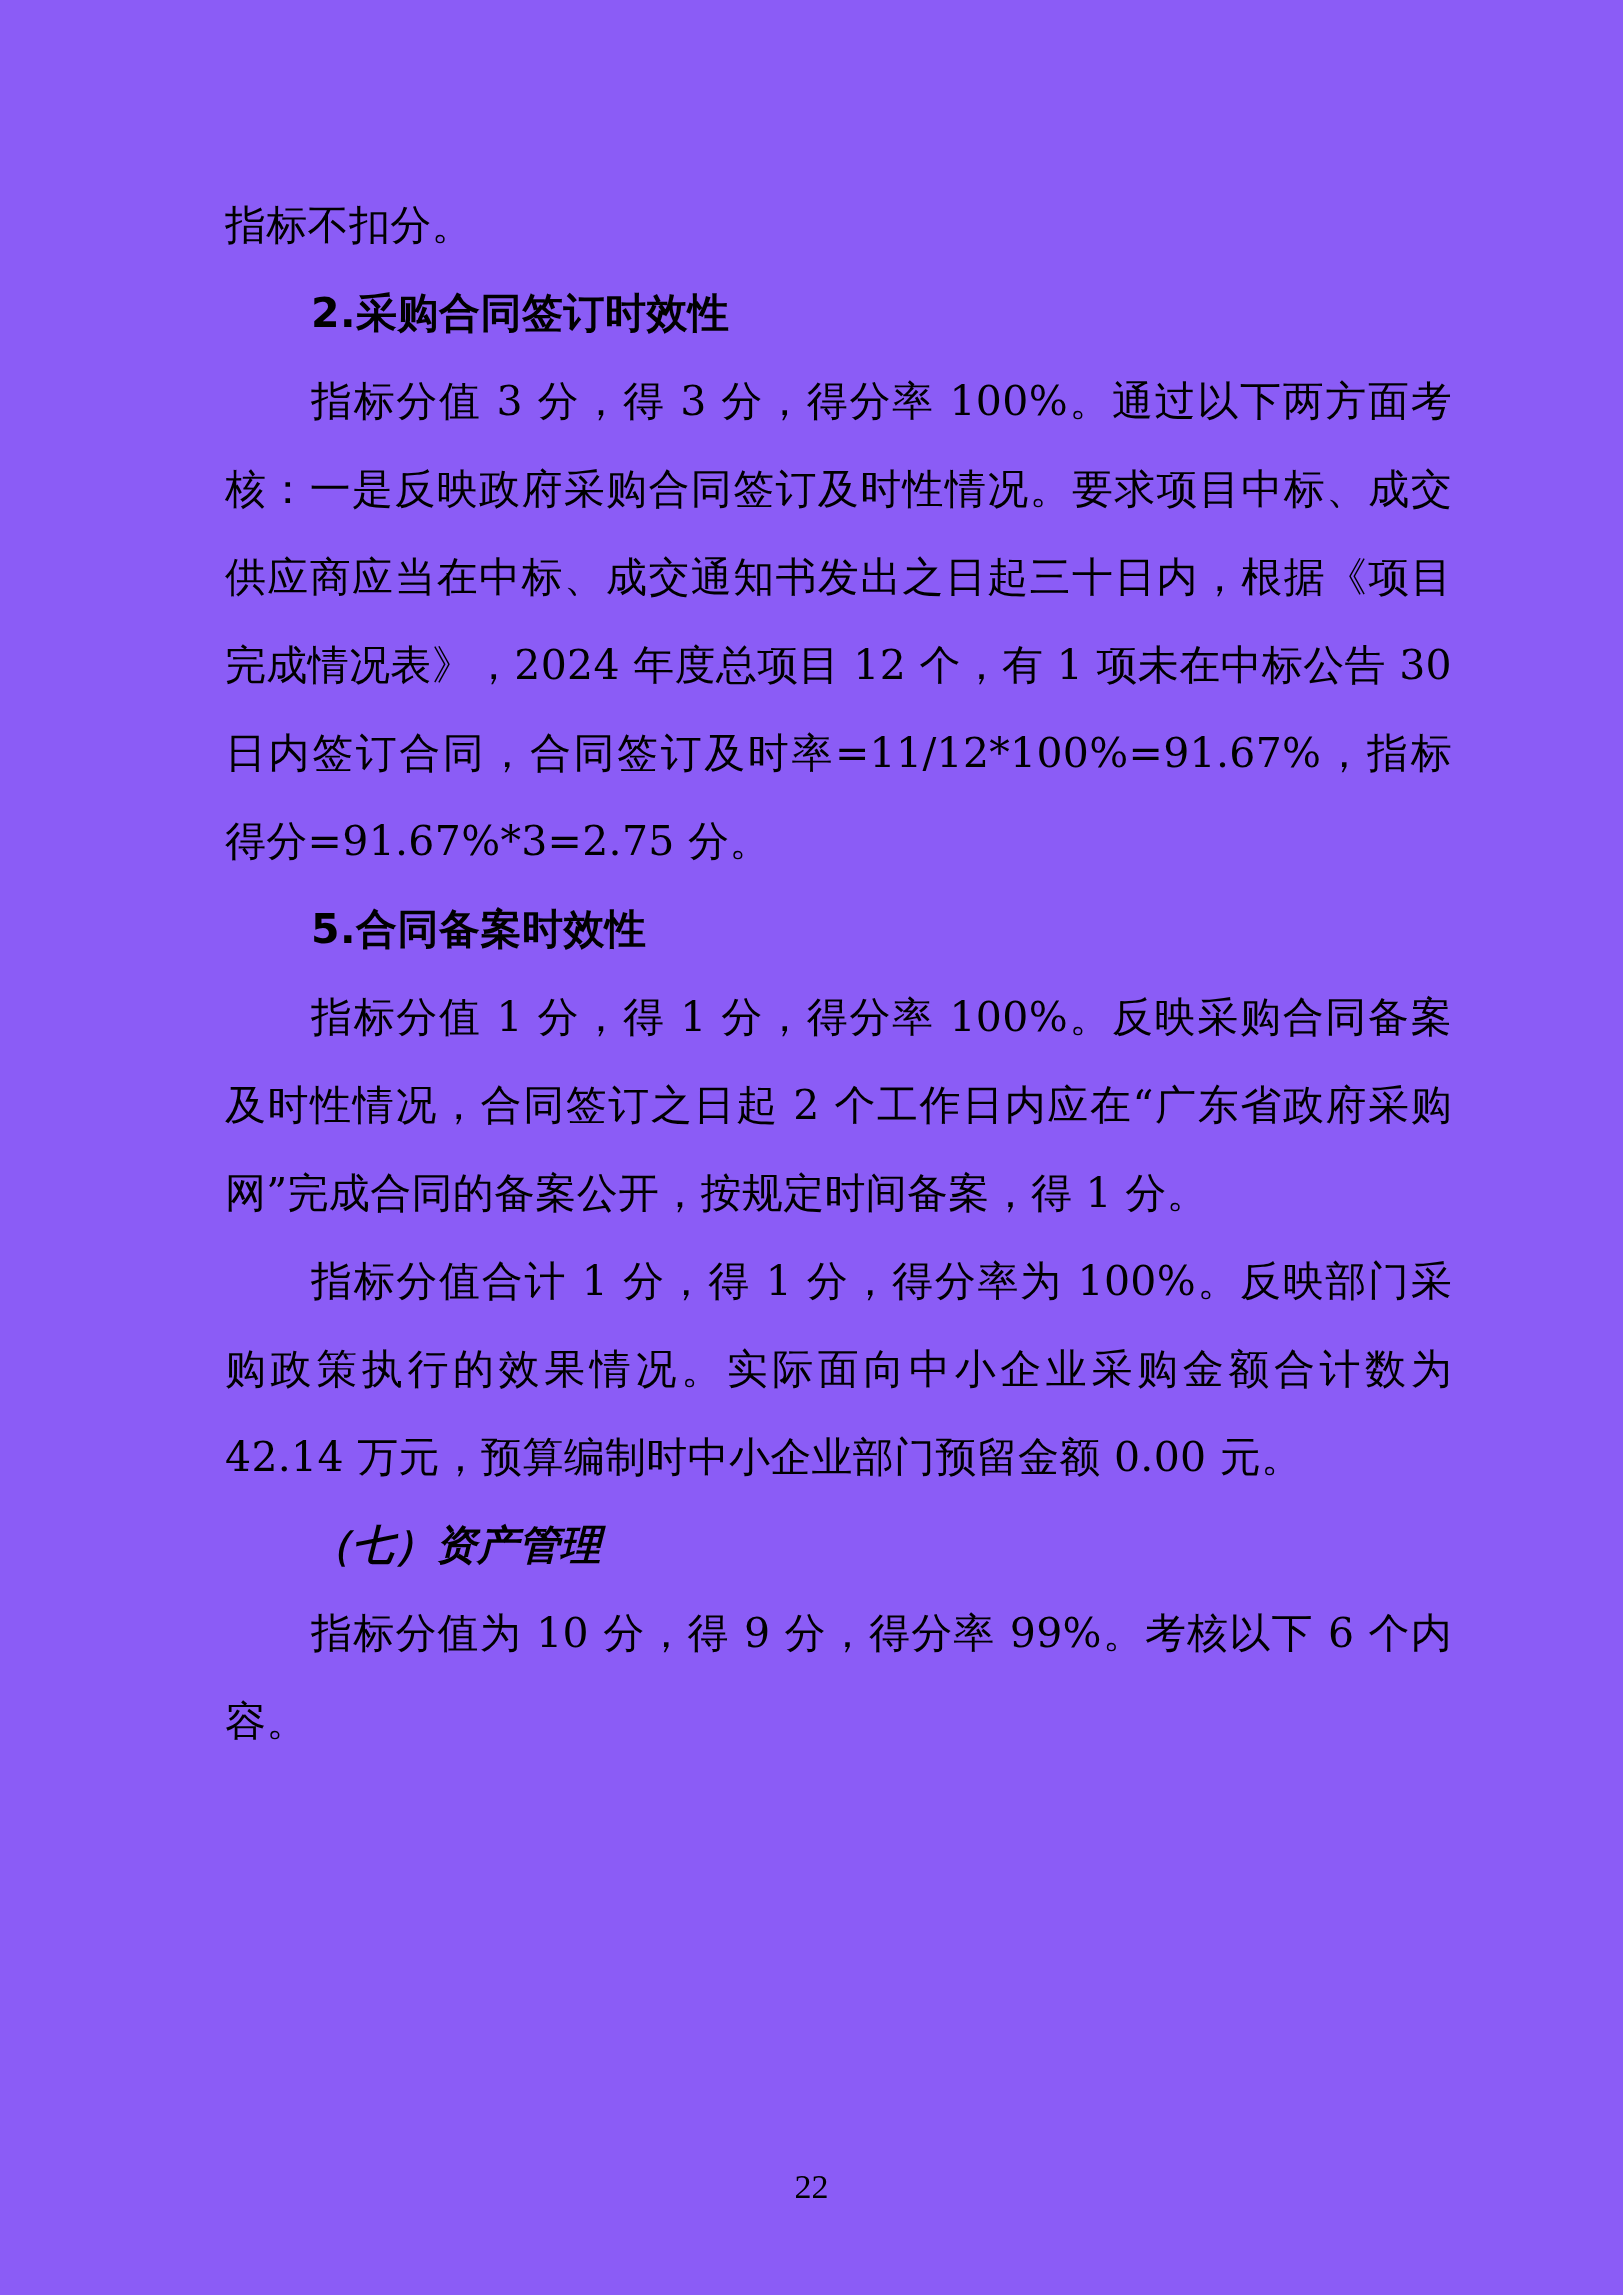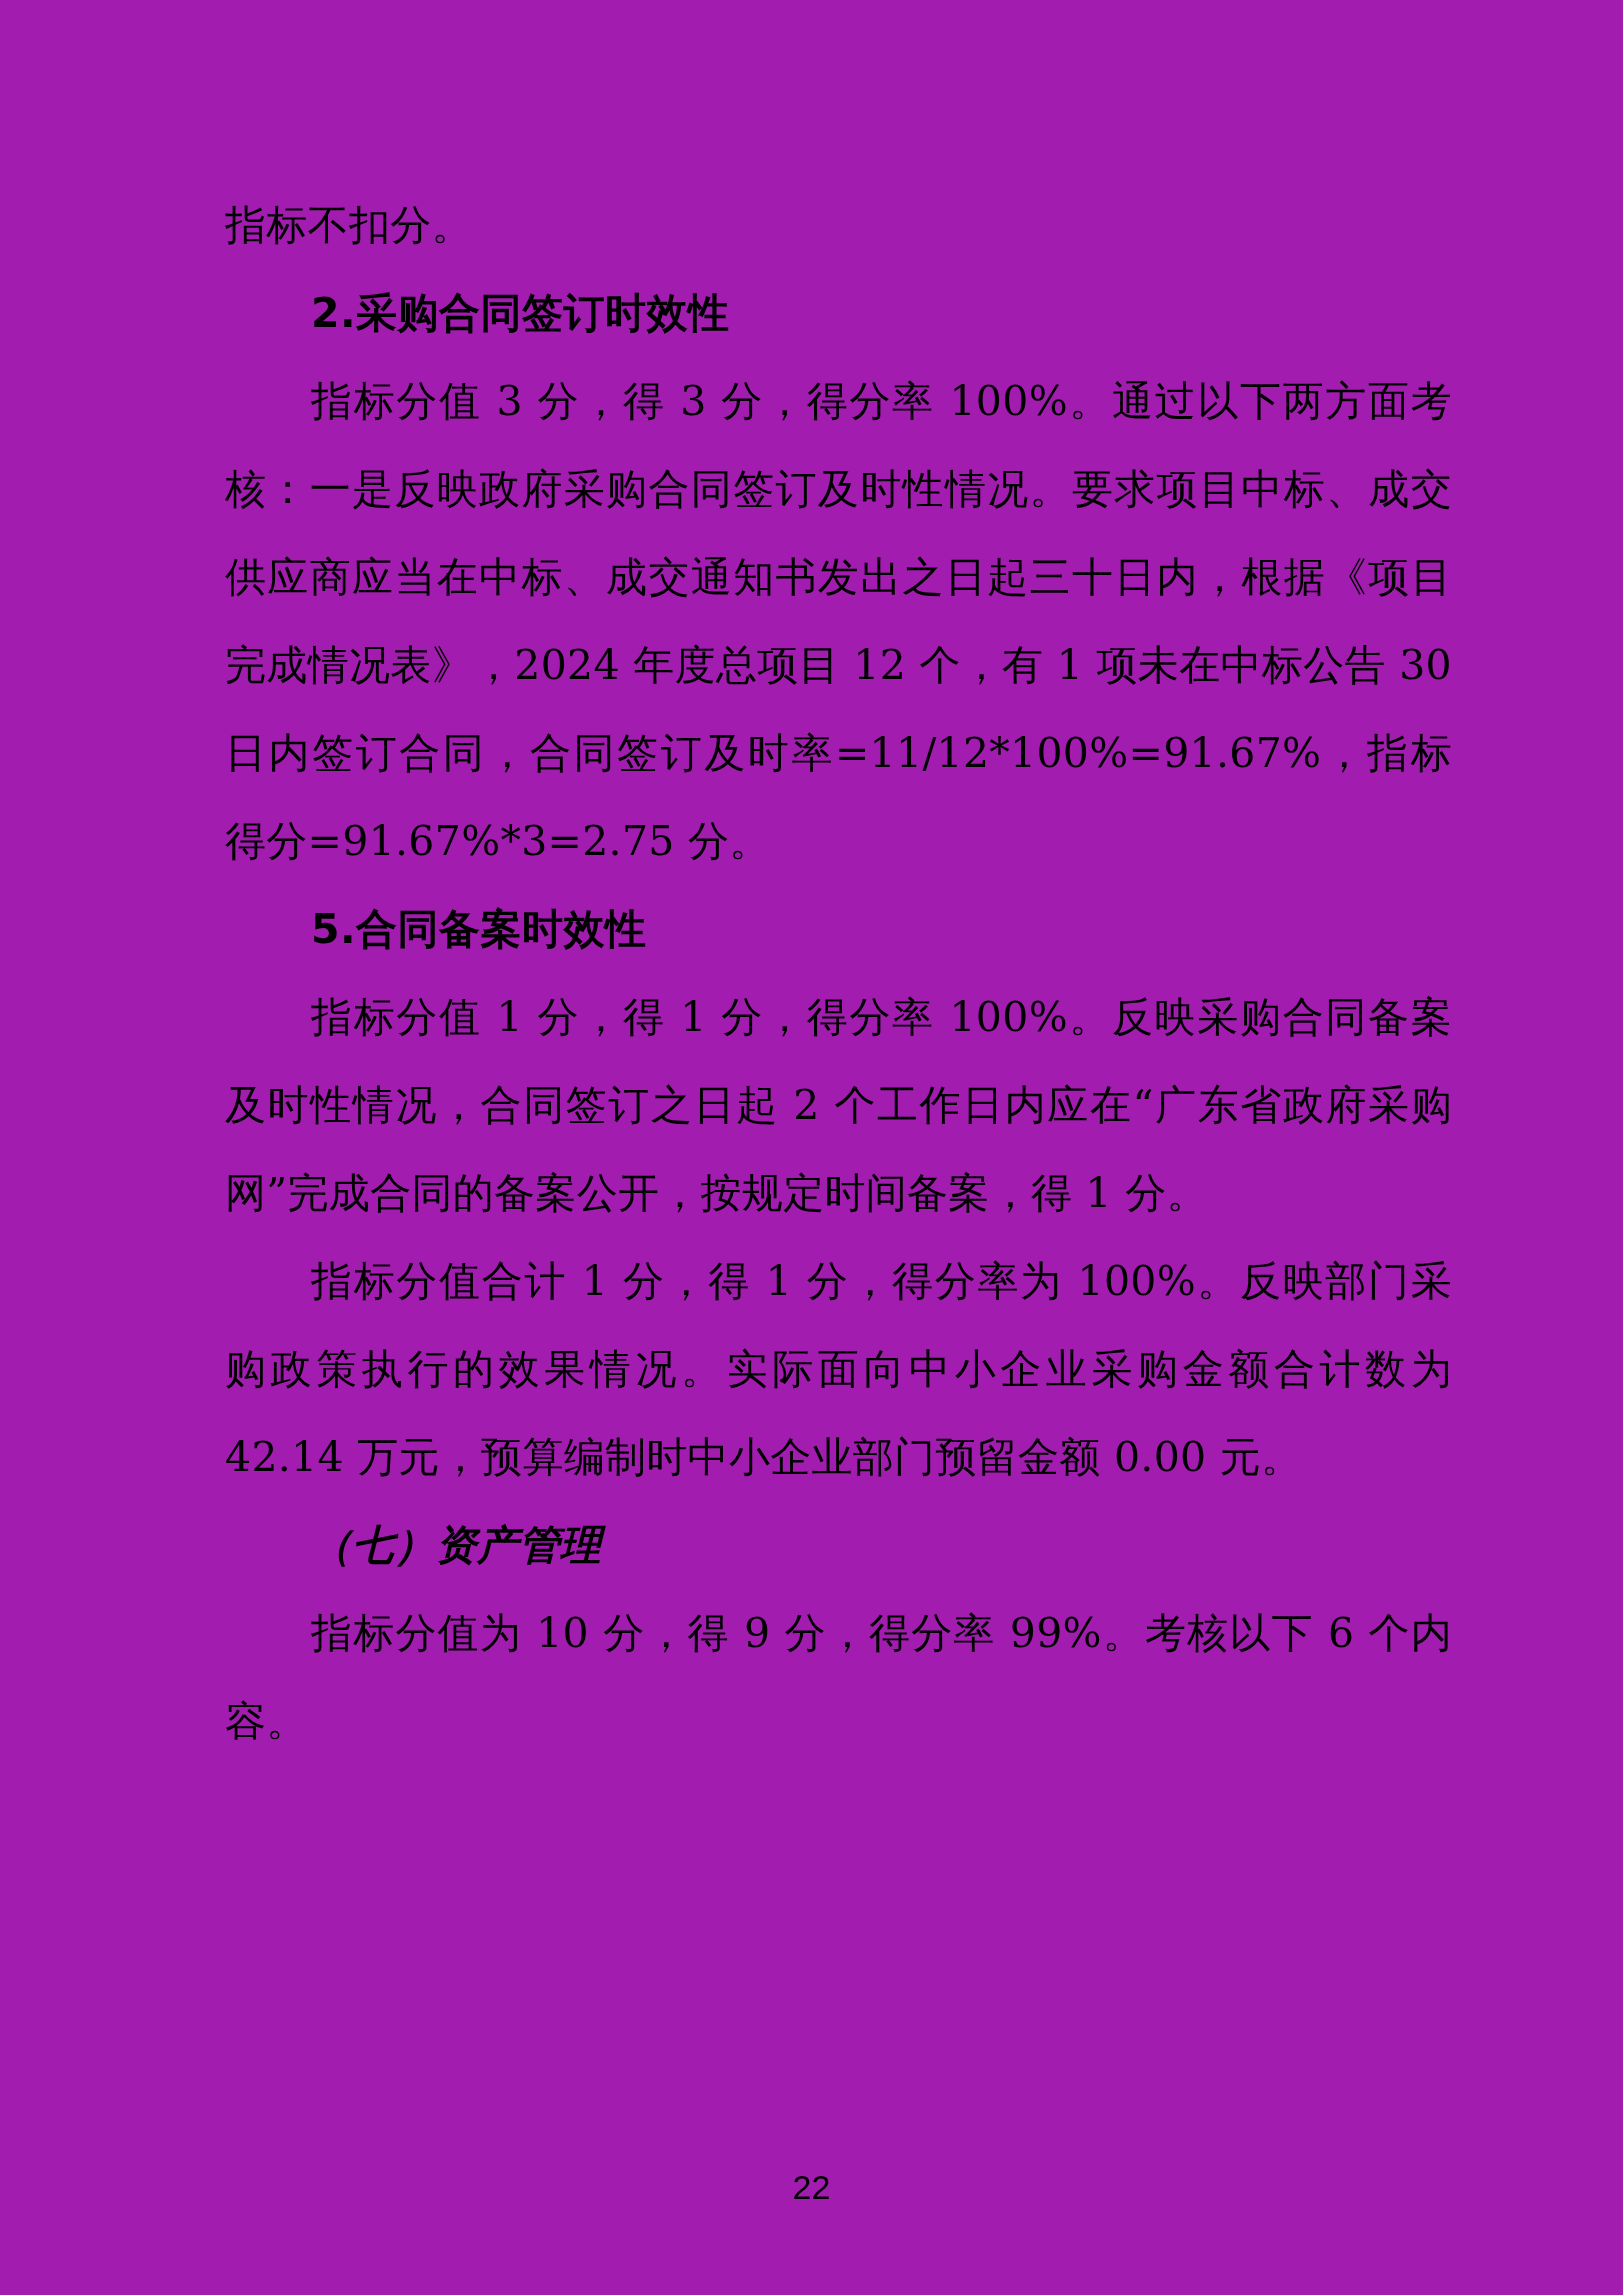--- a/index.html
+++ b/index.html
@@ -5,21 +5,21 @@
   html, body {
     margin: 0;
     padding: 0;
     background: #ffffff;
   }
 
   .page {
     position: relative;
     width: 1623px;
     height: 2295px;
-    background: #a21caf;
+    background: #8b5cf6;
     box-sizing: border-box;
     padding: 181px 169px 0 225px;
     font-family: "DejaVu Serif", "Liberation Serif", serif;
     color: #000000;
     overflow: hidden;
   }
 
   .doc-body {
     width: 1227px;
   }
@@ -61,21 +61,21 @@
   }
 
   .page-number {
     position: absolute;
     left: 0;
     right: 0;
     bottom: 91px;
     text-align: center;
     font-size: 34px;
     line-height: 1;
-    font-family: Liberation Sans, sans-serif;
+    font-family: Liberation Serif, serif;
     color: #000000;
   }
 </style>
 </head>
 <body>
 
 <div class="page">
 
   <div class="doc-body">
 

